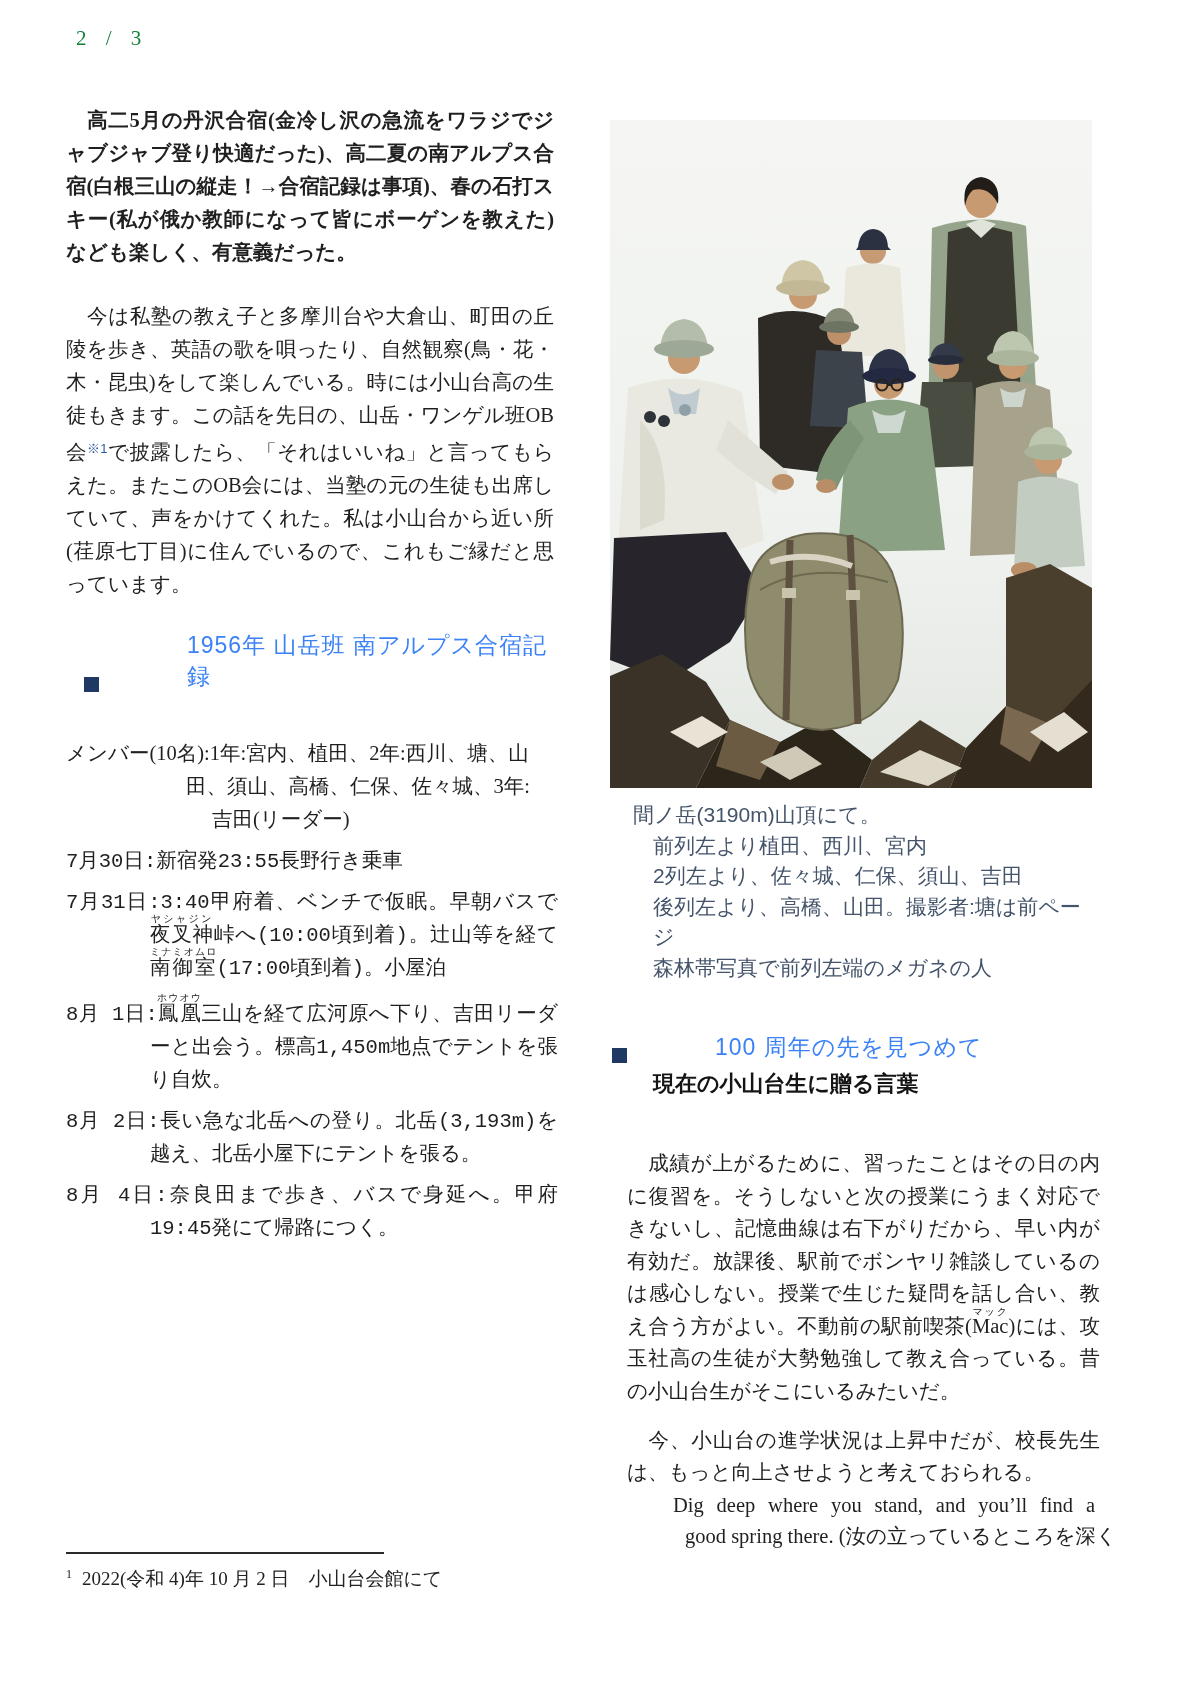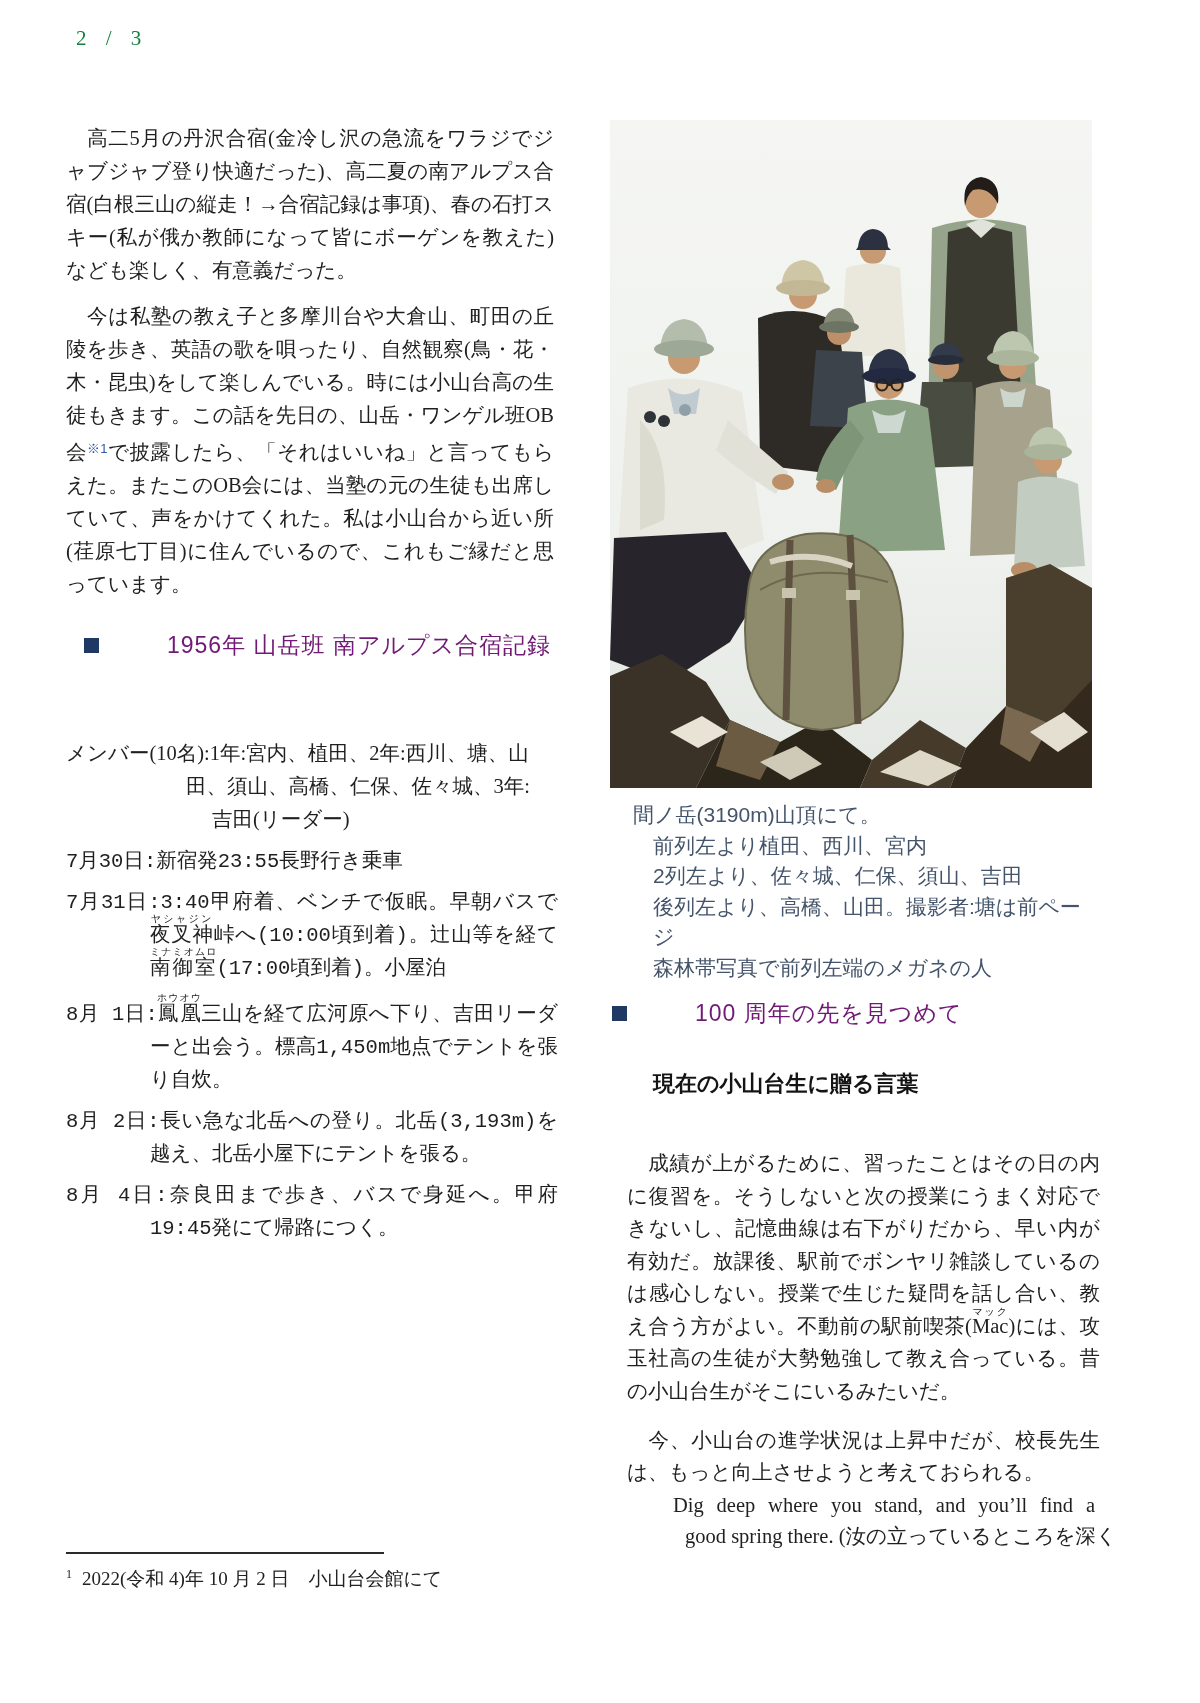--- a/index.html
+++ b/index.html
@@ -6,31 +6,31 @@
   body{
     width:1200px;height:1703px;position:relative;background:#ffffff;
     font-family:"Liberation Serif","DejaVu Serif",serif;color:#1f1f1f;
     overflow:hidden;
   }
   .pagenum{position:absolute;left:76px;top:26px;font-size:21px;letter-spacing:7px;color:#15803d;}
 
   
   #leftcol{position:absolute;left:66px;top:0;width:488px;height:1703px;}
   .jbody{font-size:20.5px;line-height:33px;text-align:justify;}
-  #l-para1{position:absolute;top:122px;width:488px;}
+  #l-para1{position:absolute;top:104px;width:488px;font-weight:bold;}
   #l-para2{position:absolute;top:300px;width:488px;}
   sup.ref{color:#2e5aa5;font-size:13px;font-family:"Liberation Sans",sans-serif;vertical-align:6px;}
 
-  .heading{position:absolute;display:flex;align-items:center;
-    font-family:"Liberation Sans",sans-serif;font-size:23px;color:#701a75;letter-spacing:1px;}
+  .heading{position:absolute;display:flex;align-items:flex-end;
+    font-family:"Liberation Sans",sans-serif;font-size:23px;color:#3b82f6;letter-spacing:1px;gap:20px;}
   .sq{width:15px;height:15px;background:#1f3864;margin-right:68px;flex:none;}
   #l-heading{top:630px;left:18px;}
 
   #members{position:absolute;top:737px;width:488px;font-size:20.5px;line-height:33px;}
-  .member-line.m1{margin-left:96px;text-align:center;}
+  .member-line.m1{margin-left:120px;}
   .member-line.m2{margin-left:146px;}
 
   #itinerary{position:absolute;top:845px;width:492px;font-size:20.5px;line-height:33px;font-family:Liberation Mono, monospace;}
   .entry{padding-left:84px;text-indent:-84px;margin-bottom:8px;text-align:justify;}
   .entry .date{white-space:nowrap;}
   ruby{ruby-position:over;}
   rt{font-size:10px;line-height:1;letter-spacing:1px;color:#222;}
 
   #footnote{position:absolute;left:66px;top:1552px;width:480px;font-size:19px;color:#222;}
   #footnote .rule{width:318px;border-top:2px solid #2a2a2a;margin-bottom:12px;}
@@ -39,21 +39,21 @@
   
   #rightcol{position:absolute;left:588px;top:110px;width:512px;height:1593px;}
   .photo{position:absolute;left:22px;top:10px;width:482px;height:668px;background:#eef0ed;}
   .photo svg{display:block;}
 
   #caption{position:absolute;top:690px;left:45px;width:460px;
     font-family:"Liberation Sans",sans-serif;font-size:21px;line-height:30.5px;color:#44546a;}
   .caption-line{margin-left:20px;}
   .caption-line.first{margin-left:0;}
 
-  #r-heading{top:888px;left:0;padding-left:24px;}
+  #r-heading{top:922px;left:0;padding-left:24px;}
   #r-subheading{position:absolute;top:959px;left:65px;
     font-family:"Liberation Sans",sans-serif;font-weight:bold;font-size:22px;color:#141414;}
   #r-para1{position:absolute;top:1037px;left:39px;width:473px;}
   .rbody{font-size:20.5px;line-height:32.5px;text-align:justify;}
   #r-para2{position:absolute;top:1314px;left:39px;width:473px;line-height:32px;}
   #quote{position:absolute;top:1380px;left:85px;width:422px;font-size:20.5px;line-height:31px;}
   .quote-l1{text-align:justify;text-align-last:justify;}
   .quote-l2{white-space:nowrap;margin-left:12px;}
 </style>
 </head>

